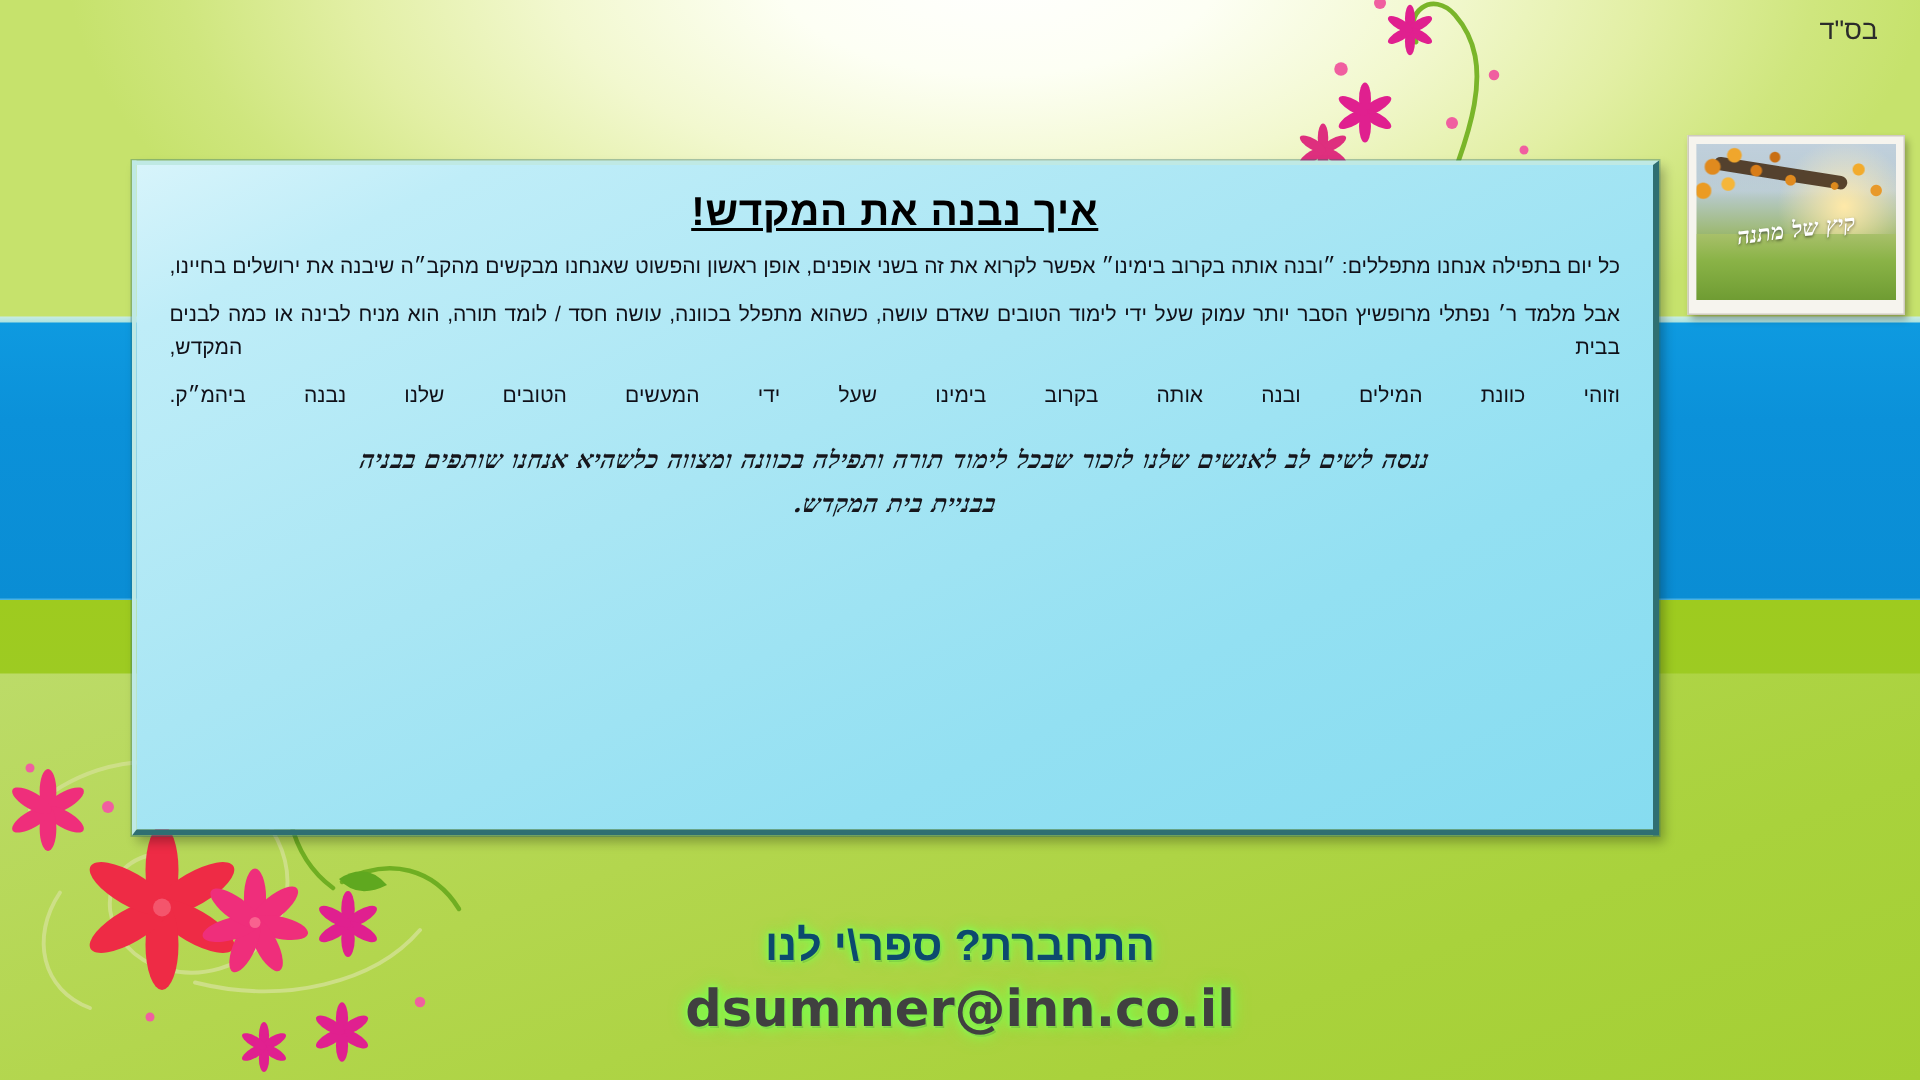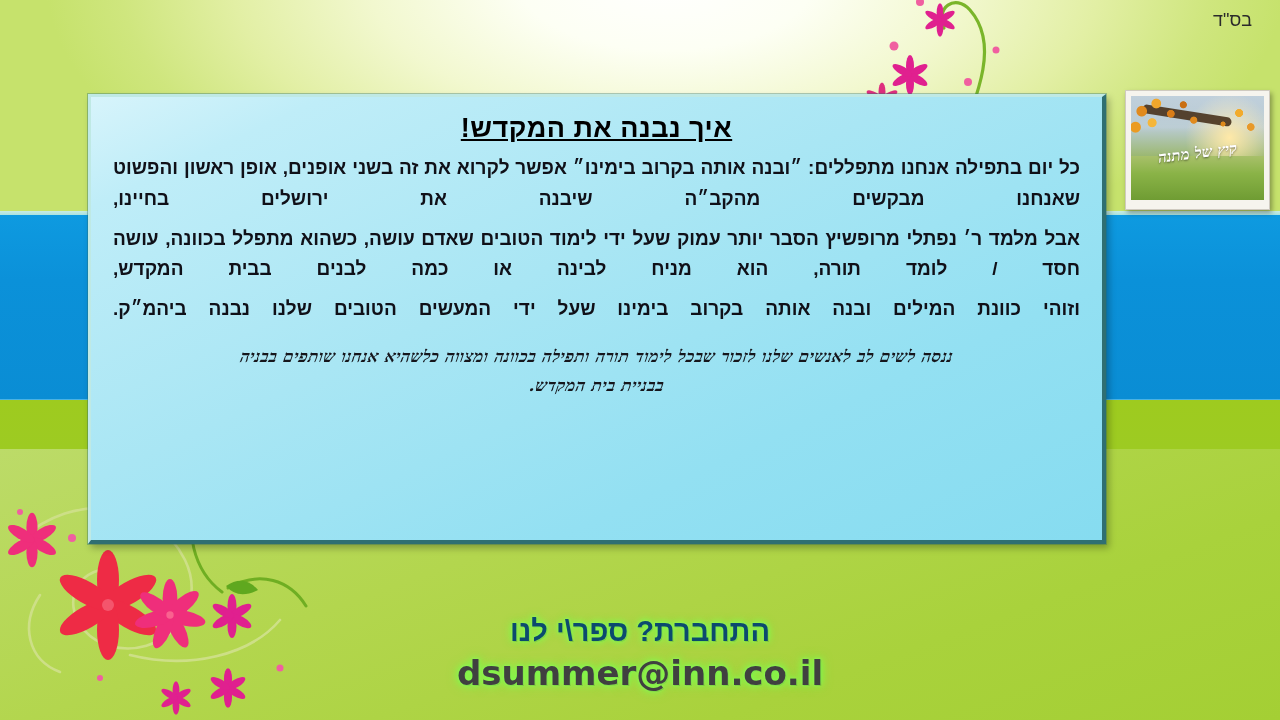--- a/index.html
+++ b/index.html
@@ -43,21 +43,21 @@
   .bg-cyanline2{
     position:absolute;left:0;top:399px;width:1280px;height:3px;
     background:#7fd3ee;opacity:.55;
   }
 
   
   .deco{position:absolute;pointer-events:none;}
 
   
   .panel{
-    position:absolute;left:88px;top:94px;width:1018px;height:450px;
+    position:absolute;left:88px;top:107px;width:1018px;height:450px;
     background:linear-gradient(155deg,#d7f4fb 0%,#bfedf8 12%,#a9e6f4 42%,#93e0f2 72%,#86dcf0 100%);
     border-top:3px solid #bfe9e4;
     border-left:3px solid #bfe9e4;
     border-right:4px solid #2f6f72;
     border-bottom:4px solid #2f6f72;
     box-shadow:0 0 0 1px rgba(40,110,110,.35), 3px 4px 7px rgba(0,0,0,.28);
     box-sizing:border-box;
     padding:14px 22px 10px 22px;
   }
   .panel-inner{
@@ -66,21 +66,21 @@
   }
   .title{
     text-align:center;
     font-size:27px;font-weight:bold;
     letter-spacing:.5px;
     text-decoration:underline;
     margin:2px 0 9px 0;
     color:#000;
   }
   .para{
-    font-size:19px;font-weight:bold;
+    font-size:14px;font-weight:normal;
     line-height:1.62;
     text-align:justify;
     text-align-last:justify;
     margin:0 0 9px 0;
     color:#101018;
   }
   .para.last{margin-bottom:18px;}
   .hand{
     font-family:"DejaVu Serif","Liberation Serif",serif;
     font-style:italic;

